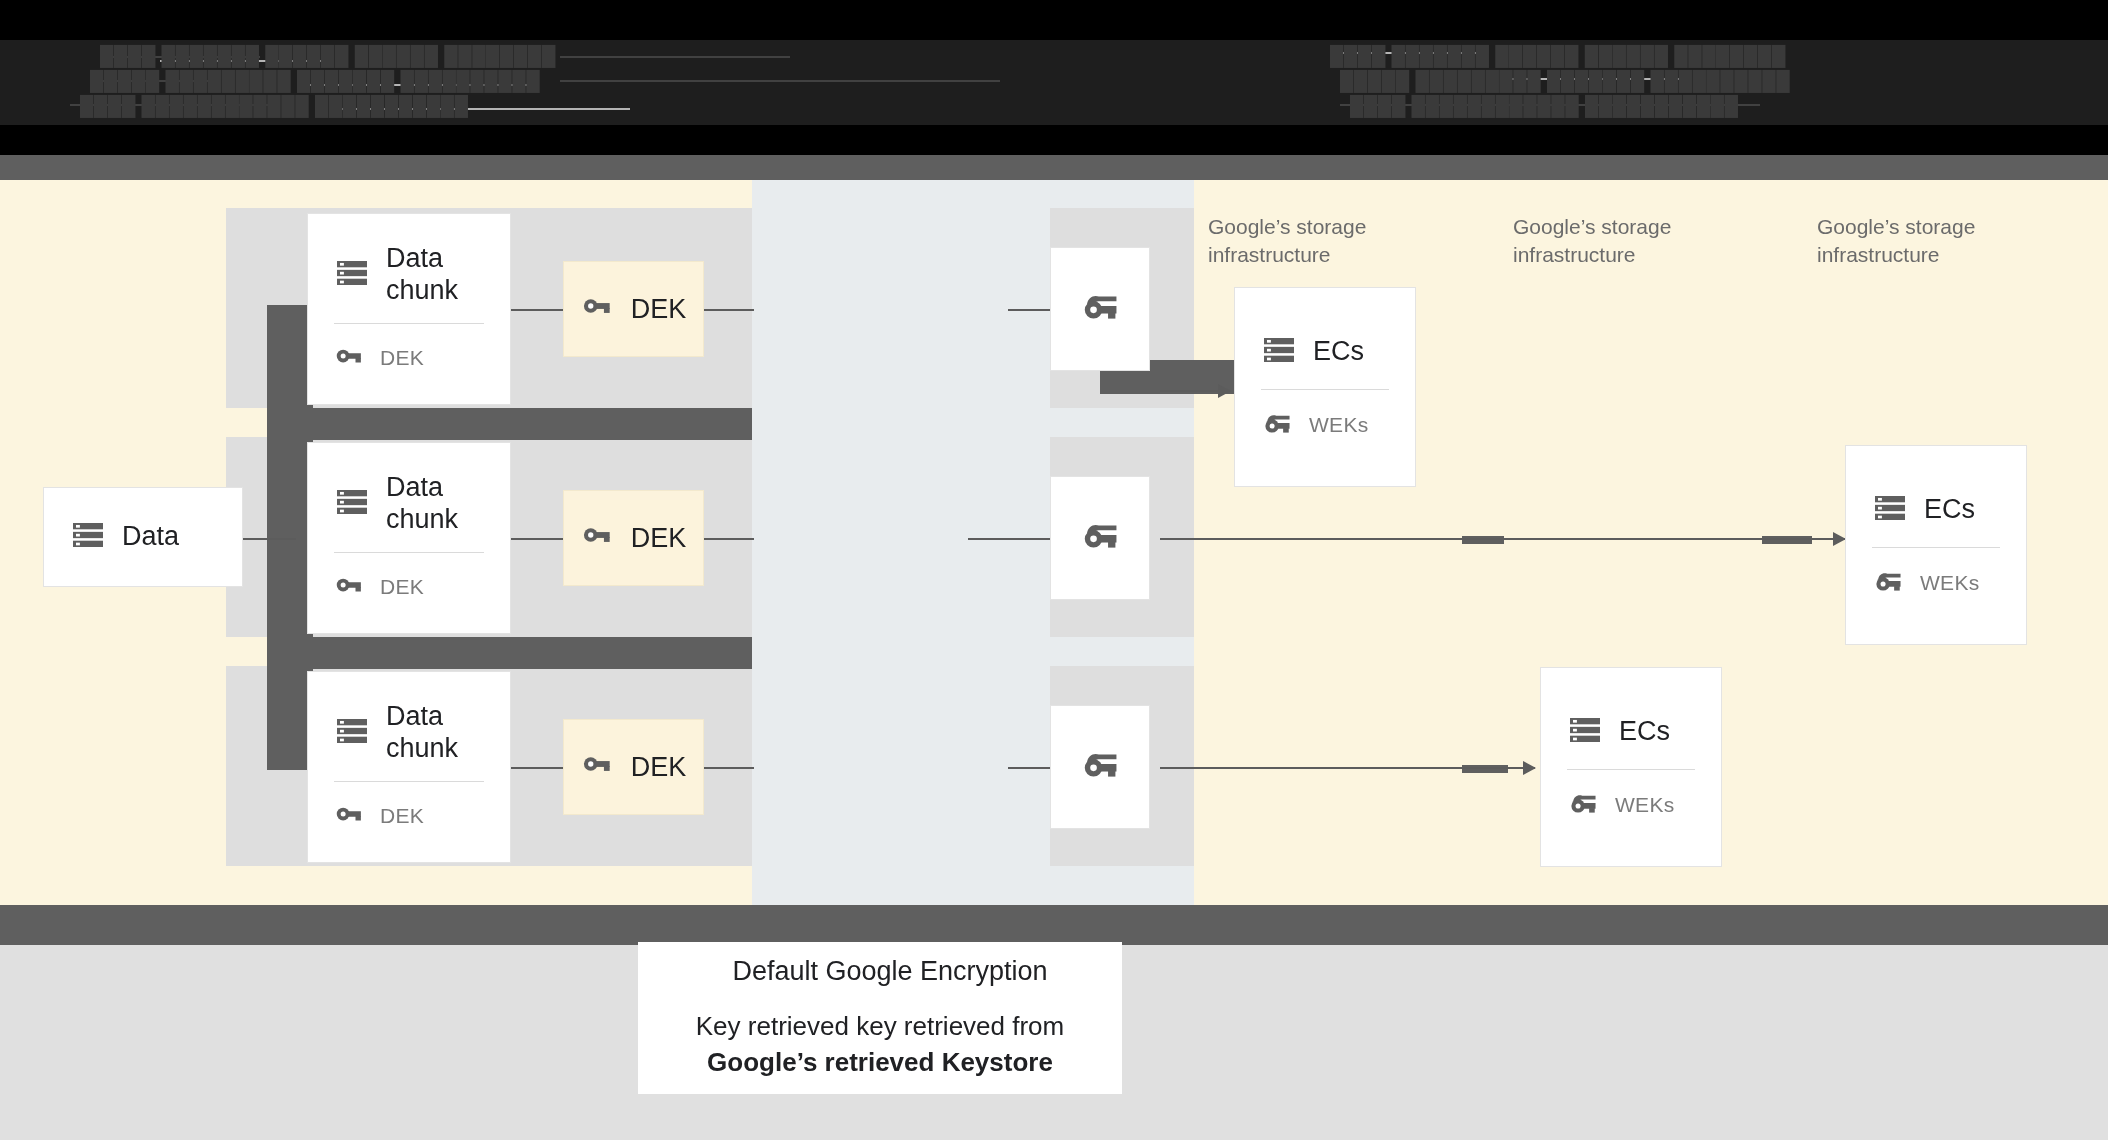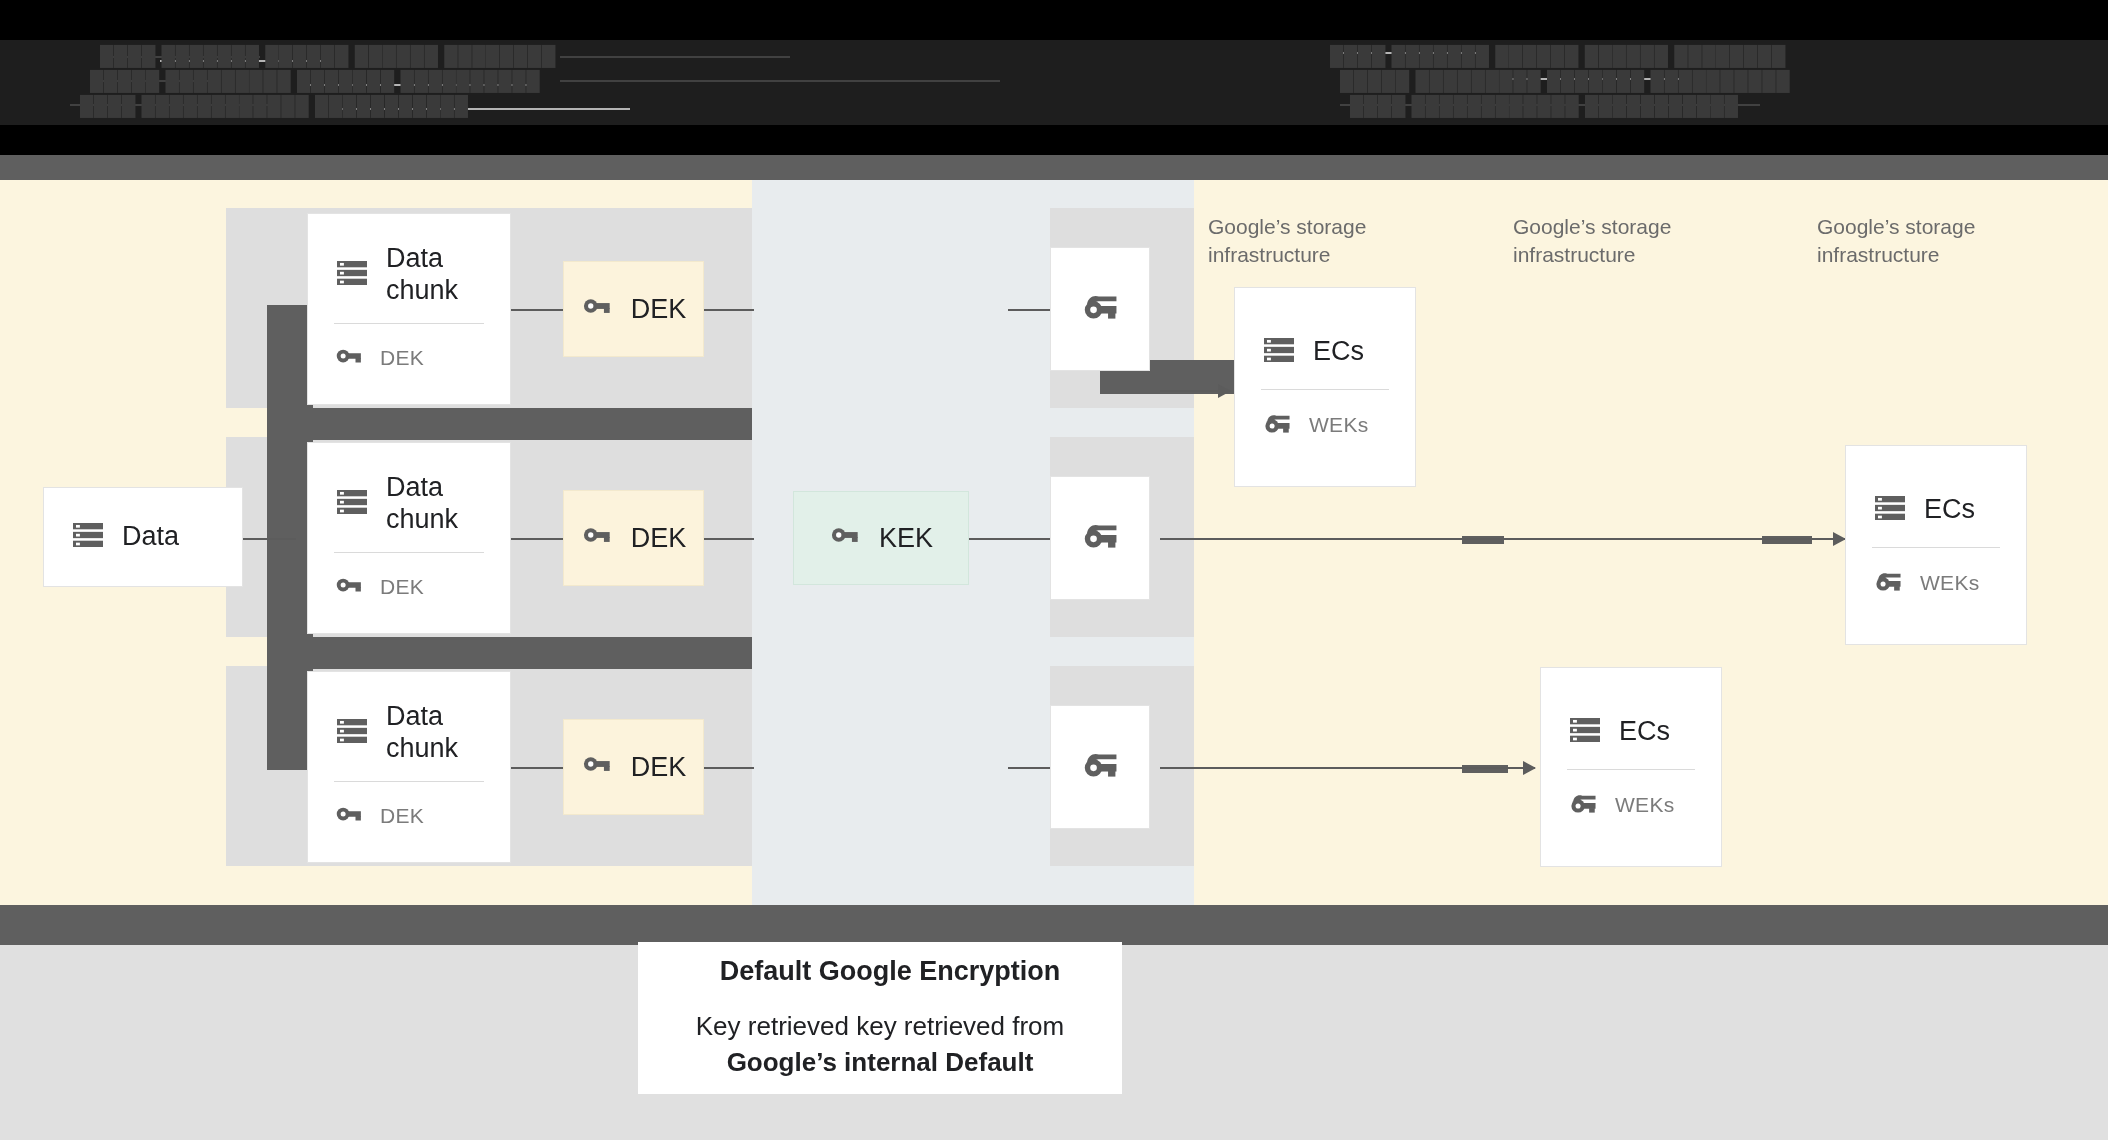--- a/index.html
+++ b/index.html
@@ -60,21 +60,21 @@
     width: 0; height: 0; border-left: 13px solid #5c5c5c;
     border-top: 7px solid transparent; border-bottom: 7px solid transparent;
   }
 
   
   .caption {
     position: absolute; background: #fff;
     display: flex; flex-direction: column; align-items: center; justify-content: center;
     gap: 22px; padding: 26px 30px; text-align: center;
   }
-  .caption .h { font-size: 27px; font-weight: 700; color: #202124; margin-left: 20px; }
+  .caption .h { font-size: 27px; font-weight: 400; color: #202124; margin-left: 20px; }
   .caption .b { font-size: 26px; color: #202124; line-height: 1.38; }
   .caption .b b { font-weight: 700; }
 
   
   .svgicon { display: block; flex: 0 0 auto; }
 </style>
 </head>
 <body>
 
 <div id="stage">
@@ -279,31 +279,20 @@
       <svg width="32" height="32" viewBox="0 0 24 24">
         <circle cx="7.3" cy="12" r="5.1" fill="#5f5f5f"></circle>
           <circle cx="7.3" cy="12" r="2.0" fill="#fff"></circle>
         <rect x="10.5" y="9.8" width="11" height="4.4" fill="#5f5f5f"></rect>
         <rect x="17.2" y="13.6" width="4.3" height="3.6" fill="#5f5f5f"></rect>
       </svg>
     </span>
     <span>DEK</span>
   </div>
 
-  <div class="plainbox kek" style="left:793px;top:491px;width:176px;height:94px;">
-    <span class="svgicon">
-      <svg width="32" height="32" viewBox="0 0 24 24">
-        <circle cx="7.3" cy="12" r="5.1" fill="#5f5f5f"></circle>
-          <circle cx="7.3" cy="12" r="2.0" fill="#fff"></circle>
-        <rect x="10.5" y="9.8" width="11" height="4.4" fill="#5f5f5f"></rect>
-        <rect x="17.2" y="13.6" width="4.3" height="3.6" fill="#5f5f5f"></rect>
-      </svg>
-    </span>
-    <span>KEK</span>
-  </div>
 
   <div class="plainbox wek" style="left:1050px;top:247px;width:100px;height:124px;">
     <span class="svgicon">
       <svg width="42" height="42" viewBox="0 0 24 24">
         <path d="M4.6 11.0 C5.0 7.2 8.4 5.4 11.4 6.6 L21.4 6.6 L21.4 9.3 L11.0 9.3 Z" fill="#5f5f5f"></path>
         <circle cx="8.3" cy="14.2" r="5.0" fill="#5f5f5f"></circle>
           <circle cx="8.3" cy="14.2" r="1.9" fill="#fff"></circle>
         <rect x="11.4" y="12.0" width="10.0" height="4.3" fill="#5f5f5f"></rect>
         <rect x="16.6" y="15.8" width="4.2" height="3.4" fill="#5f5f5f"></rect>
       </svg>
@@ -425,17 +414,17 @@
         </svg>
       </span>
       <span class="sublabel">WEKs</span>
     </div>
   </div>
 
   <div class="caption" style="left:638px;top:942px;width:484px;height:152px;">
     <div class="h">Default Google Encryption</div>
     <div class="b">
       <span>Key retrieved key retrieved from</span><br>
-      <b>Google’s internal Default</b>
+      <b>Google’s retrieved Keystore</b>
     </div>
   </div>
 
 </div>
 
 </body></html>

